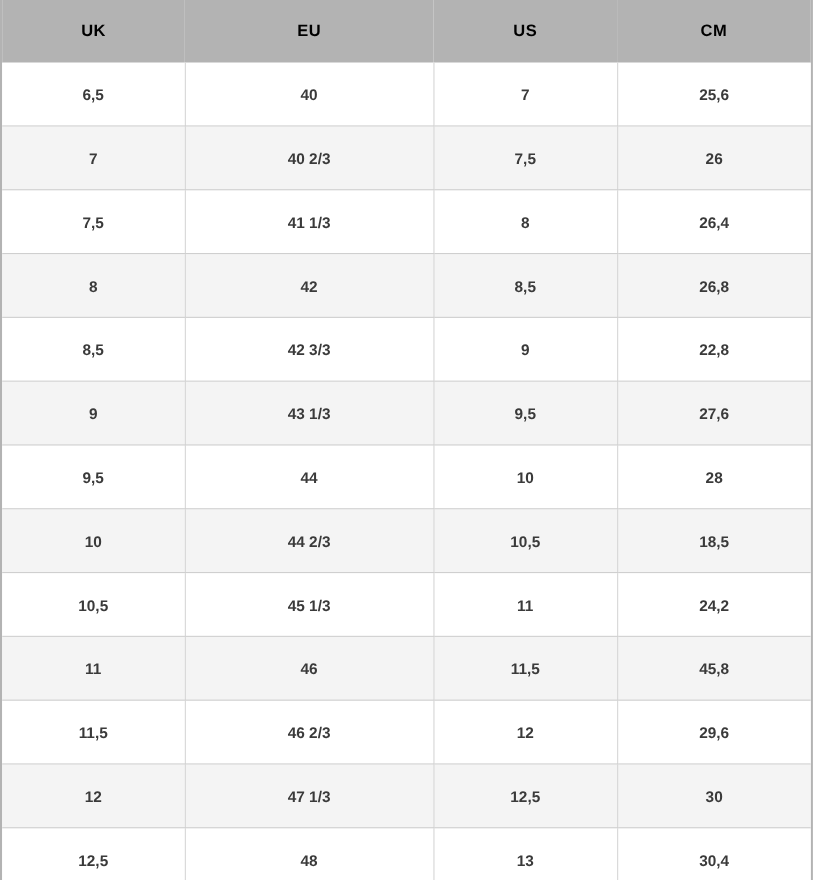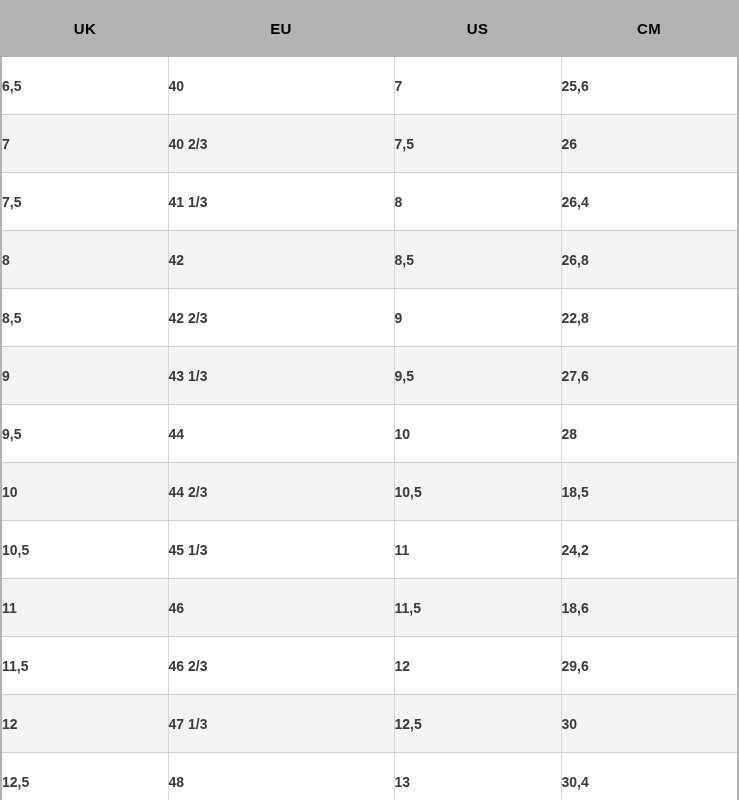--- a/index.html
+++ b/index.html
@@ -48,20 +48,21 @@
     vertical-align: middle;
     padding: 0;
     border: none;
   }
 
   tbody td {
     height: 57px;
     font-size: 14px;
     font-weight: bold;
     color: #3a3a3a;
+    text-align: center;
     vertical-align: middle;
     padding: 0;
     border-right: 1px solid #d6d6d6;
     border-bottom: 1px solid #cfcfcf;
     background: #ffffff;
   }
   tbody td:last-child {
     border-right: none;
   }
 
@@ -112,21 +113,21 @@
           <td>26,4</td>
         </tr>
         <tr class="row-alt">
           <td>8</td>
           <td>42</td>
           <td>8,5</td>
           <td>26,8</td>
         </tr>
         <tr>
           <td>8,5</td>
-          <td>42 2/3</td>
+          <td>42 3/3</td>
           <td>9</td>
           <td>22,8</td>
         </tr>
         <tr class="row-alt">
           <td>9</td>
           <td>43 1/3</td>
           <td>9,5</td>
           <td>27,6</td>
         </tr>
         <tr>
@@ -144,21 +145,21 @@
         <tr>
           <td>10,5</td>
           <td>45 1/3</td>
           <td>11</td>
           <td>24,2</td>
         </tr>
         <tr class="row-alt">
           <td>11</td>
           <td>46</td>
           <td>11,5</td>
-          <td>18,6</td>
+          <td>45,8</td>
         </tr>
         <tr>
           <td>11,5</td>
           <td>46 2/3</td>
           <td>12</td>
           <td>29,6</td>
         </tr>
         <tr class="row-alt">
           <td>12</td>
           <td>47 1/3</td>

